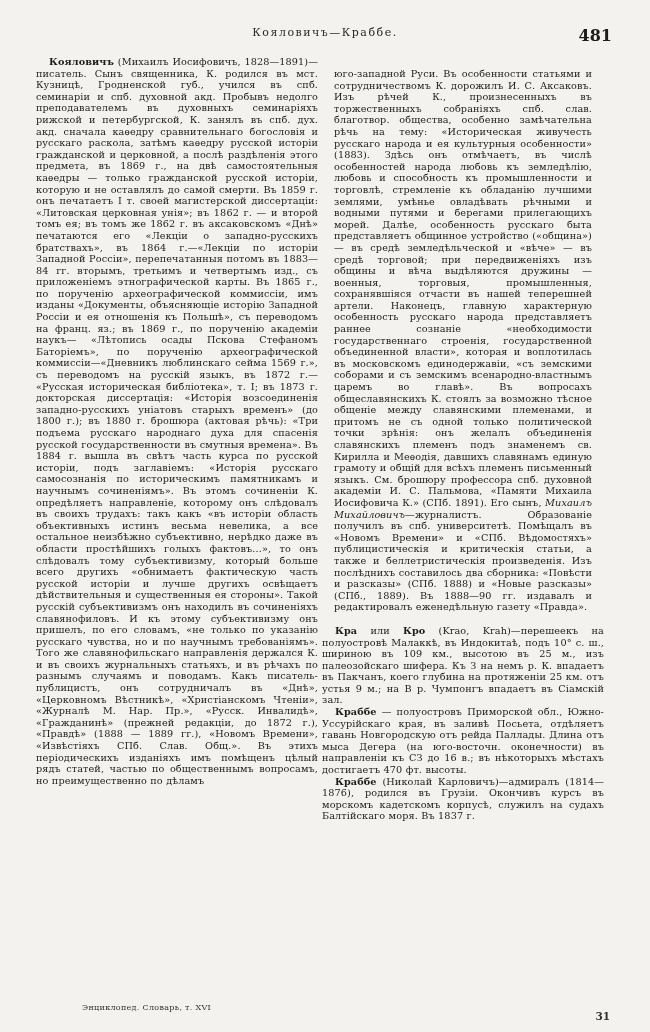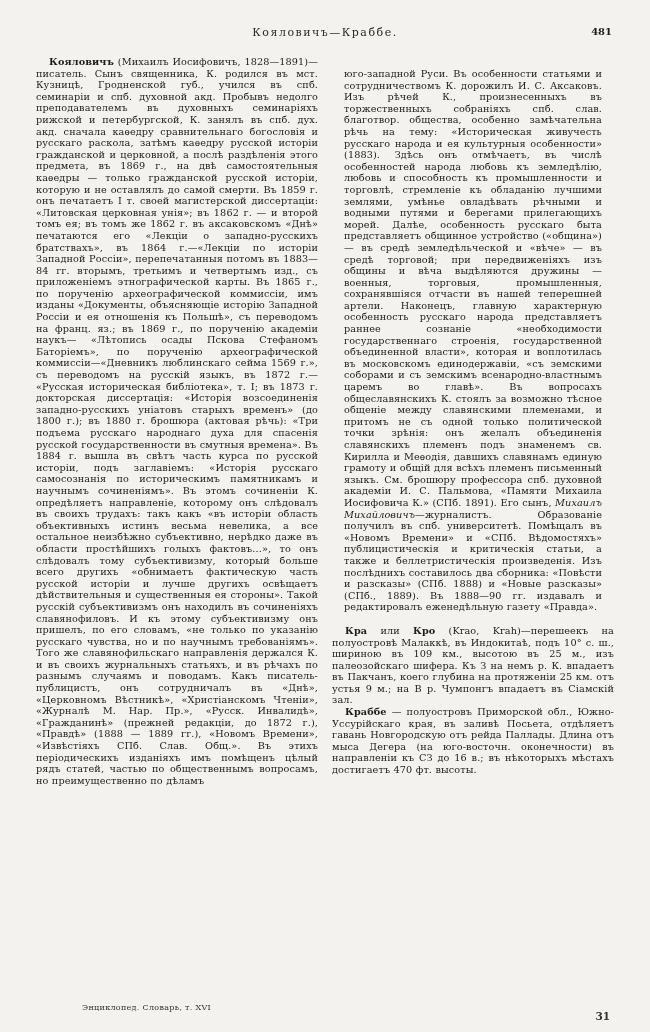--- a/index.html
+++ b/index.html
@@ -29,25 +29,25 @@
     left: 0; right: 0;
     text-align: center;
     letter-spacing: 1.5px;
     color: #2a2926;
   }
   .page-number {
     position: absolute;
     right: 2px;
     top: 0;
     font-weight: bold;
-    font-size: 10px;
+    font-size: 16px;
   }
   .columns {
     display: flex;
-    gap: 14px;
+    gap: 4px;
   }
   .col {
     width: 282px;
     font-size: 9.7px;
     line-height: 11.6px;
     text-align: justify;
     letter-spacing: 0.1px;
     word-spacing: 0.2px;
   }
   p.entry { text-indent: 13px; margin: 0; }
@@ -93,20 +93,21 @@
     </div>
 
     <div class="col">
       <p class="cont"><span>юго-западной Руси. Въ особенности статьями и сотрудничествомъ К. дорожилъ И. С. Аксаковъ. Изъ рѣчей К., произнесенныхъ въ торжественныхъ собраніяхъ спб. слав. благотвор. общества, особенно замѣчательна рѣчь на тему: «Историческая живучесть русскаго народа и ея культурныя особенности» (1883). Здѣсь онъ отмѣчаетъ, въ числѣ особенностей народа любовь къ земледѣлію, любовь и способность къ промышленности и торговлѣ, стремленіе къ обладанію лучшими землями, умѣнье овладѣвать рѣчными и водными путями и берегами прилегающихъ морей. Далѣе, особенность русскаго быта представляетъ общинное устройство («община») — въ средѣ земледѣльческой и «вѣче» — въ средѣ торговой; при передвиженіяхъ изъ общины и вѣча выдѣляются дружины — военныя, торговыя, промышленныя, сохранявшіяся отчасти въ нашей теперешней артели. Наконецъ, главную характерную особенность русскаго народа представляетъ раннее сознаніе «необходимости государственнаго строенія, государственной объединенной власти», которая и воплотилась въ московскомъ единодержавіи, «съ земскими соборами и съ земскимъ всенародно-властнымъ царемъ во главѣ». Въ вопросахъ общеславянскихъ К. стоялъ за возможно тѣсное общеніе между славянскими племенами, и притомъ не съ одной только политической точки зрѣнія: онъ желалъ объединенія славянскихъ племенъ подъ знаменемъ св. Кирилла и Меѳодія, давшихъ славянамъ единую грамоту и общій для всѣхъ племенъ письменный языкъ. См. брошюру профессора спб. духовной академіи И. С. Пальмова, «Памяти Михаила Иосифовича К.» (СПб. 1891). Его сынъ, </span><span class="person-italic">Михаилъ Михайловичъ</span><span>—журналистъ. Образованіе получилъ въ спб. университетѣ. Помѣщалъ въ «Новомъ Времени» и «СПб. Вѣдомостяхъ» публицистическія и критическія статьи, а также и беллетристическія произведенія. Изъ послѣднихъ составилось два сборника: «Повѣсти и разсказы» (СПб. 1888) и «Новые разсказы» (СПб., 1889). Въ 1888—90 гг. издавалъ и редактировалъ еженедѣльную газету «Правда».</span></p>
 
       <p class="entry"><span class="headword">Кра</span><span> или </span><span class="headword">Кро</span><span> (Krao, Krah)—перешеекъ на полуостровѣ Малаккѣ, въ Индокитаѣ, подъ 10° с. ш., шириною въ 109 км., высотою въ 25 м., изъ палеозойскаго шифера. Къ З на немъ р. К. впадаетъ въ Пакчанъ, коего глубина на протяженіи 25 км. отъ устья 9 м.; на В р. Чумпонгъ впадаетъ въ Сіамскій зал.</span></p>
 
 
       <p class="entry"><span class="headword">Краббе</span><span> — полуостровъ Приморской обл., Южно-Уссурійскаго края, въ заливѣ Посьета, отдѣляетъ гавань Новгородскую отъ рейда Паллады. Длина отъ мыса Дегера (на юго-восточн. оконечности) въ направленіи къ СЗ до 16 в.; въ нѣкоторыхъ мѣстахъ достигаетъ 470 фт. высоты.</span></p>
 
+      <p class="entry"><span class="headword">Краббе</span><span> (Николай Карловичъ)—адмиралъ (1814—1876), родился въ Грузіи. Окончивъ курсъ въ морскомъ кадетскомъ корпусѣ, служилъ на судахъ Балтійскаго моря. Въ 1837 г.</span></p>
     </div>
 
   </div>
 
   <div class="page-footer">
     <span class="imprint">Энциклопед. Словарь, т. XVI</span>
     <span class="sheet-number">31</span>
   </div>
 
 </div>

